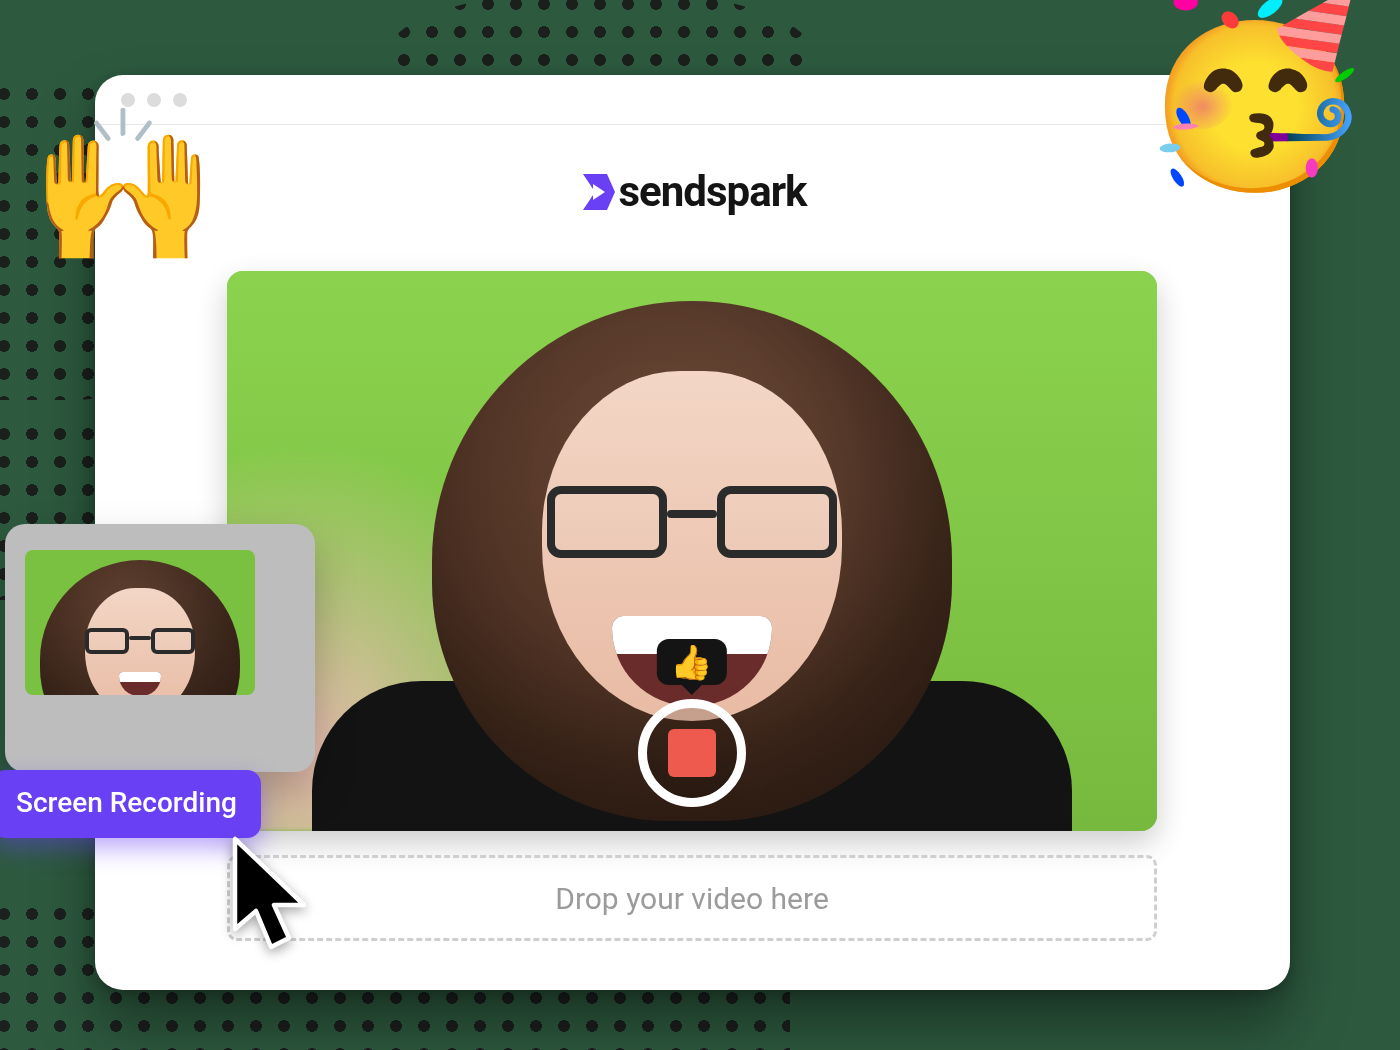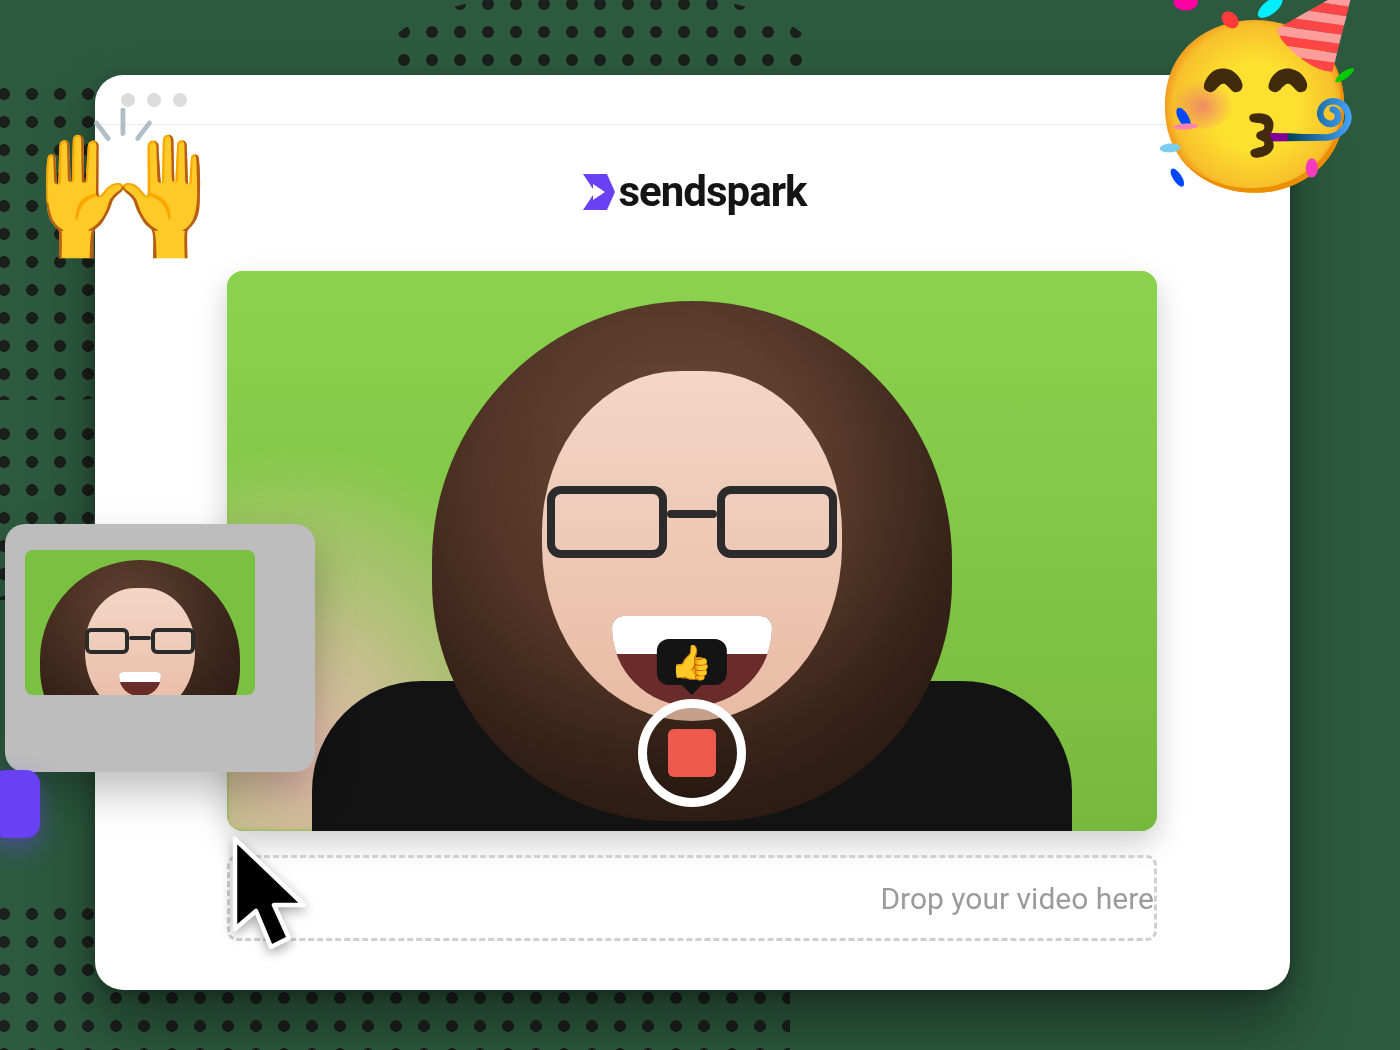--- a/index.html
+++ b/index.html
@@ -132,21 +132,21 @@
   .tooltip::after {
     content:""; position:absolute; bottom:-10px; left:50%; transform:translateX(-50%);
     border:10px solid transparent; border-top-color:#141414; border-bottom:none;
   }
 
   
   .drop {
     position:absolute; left:132px; top:780px;
     width:930px; height:86px;
     border:3px dashed #cfcfcf; border-radius:10px;
-    display:flex; align-items:center; justify-content:flex-end;
+    display:flex; align-items:center; justify-content:center;
     color:#9b9b9b; font-size:30px;
   }
 
   
   .filecard {
     position:absolute; top:524px; left:5px;
     width:310px; height:248px;
     background:#bdbdbd; border-radius:20px;
     box-shadow: 0 20px 40px rgba(0,0,0,.25);
     padding:26px 20px 20px;
@@ -252,21 +252,21 @@
         <div class="bridge"></div>
         <div class="lens r"></div>
       </div>
     <div class="mouth">
         <div class="teeth"></div>
       </div>
   </div>
 </div>
 
 <div class="filetag">
-  <br>
+  <span>Screen Recording</span><br>
 </div>
 
 <div class="cursor">
   <svg viewBox="0 0 60 80">
       <path d="M4 2l0 60 14-12 10 24 12-6-10-22 20 0z" fill="#000" stroke="#fff" stroke-width="3" stroke-linejoin="round"></path>
     </svg>
 </div>
 
 <span class="emoji hands">🙌</span>
 <span class="emoji party">🥳</span>

